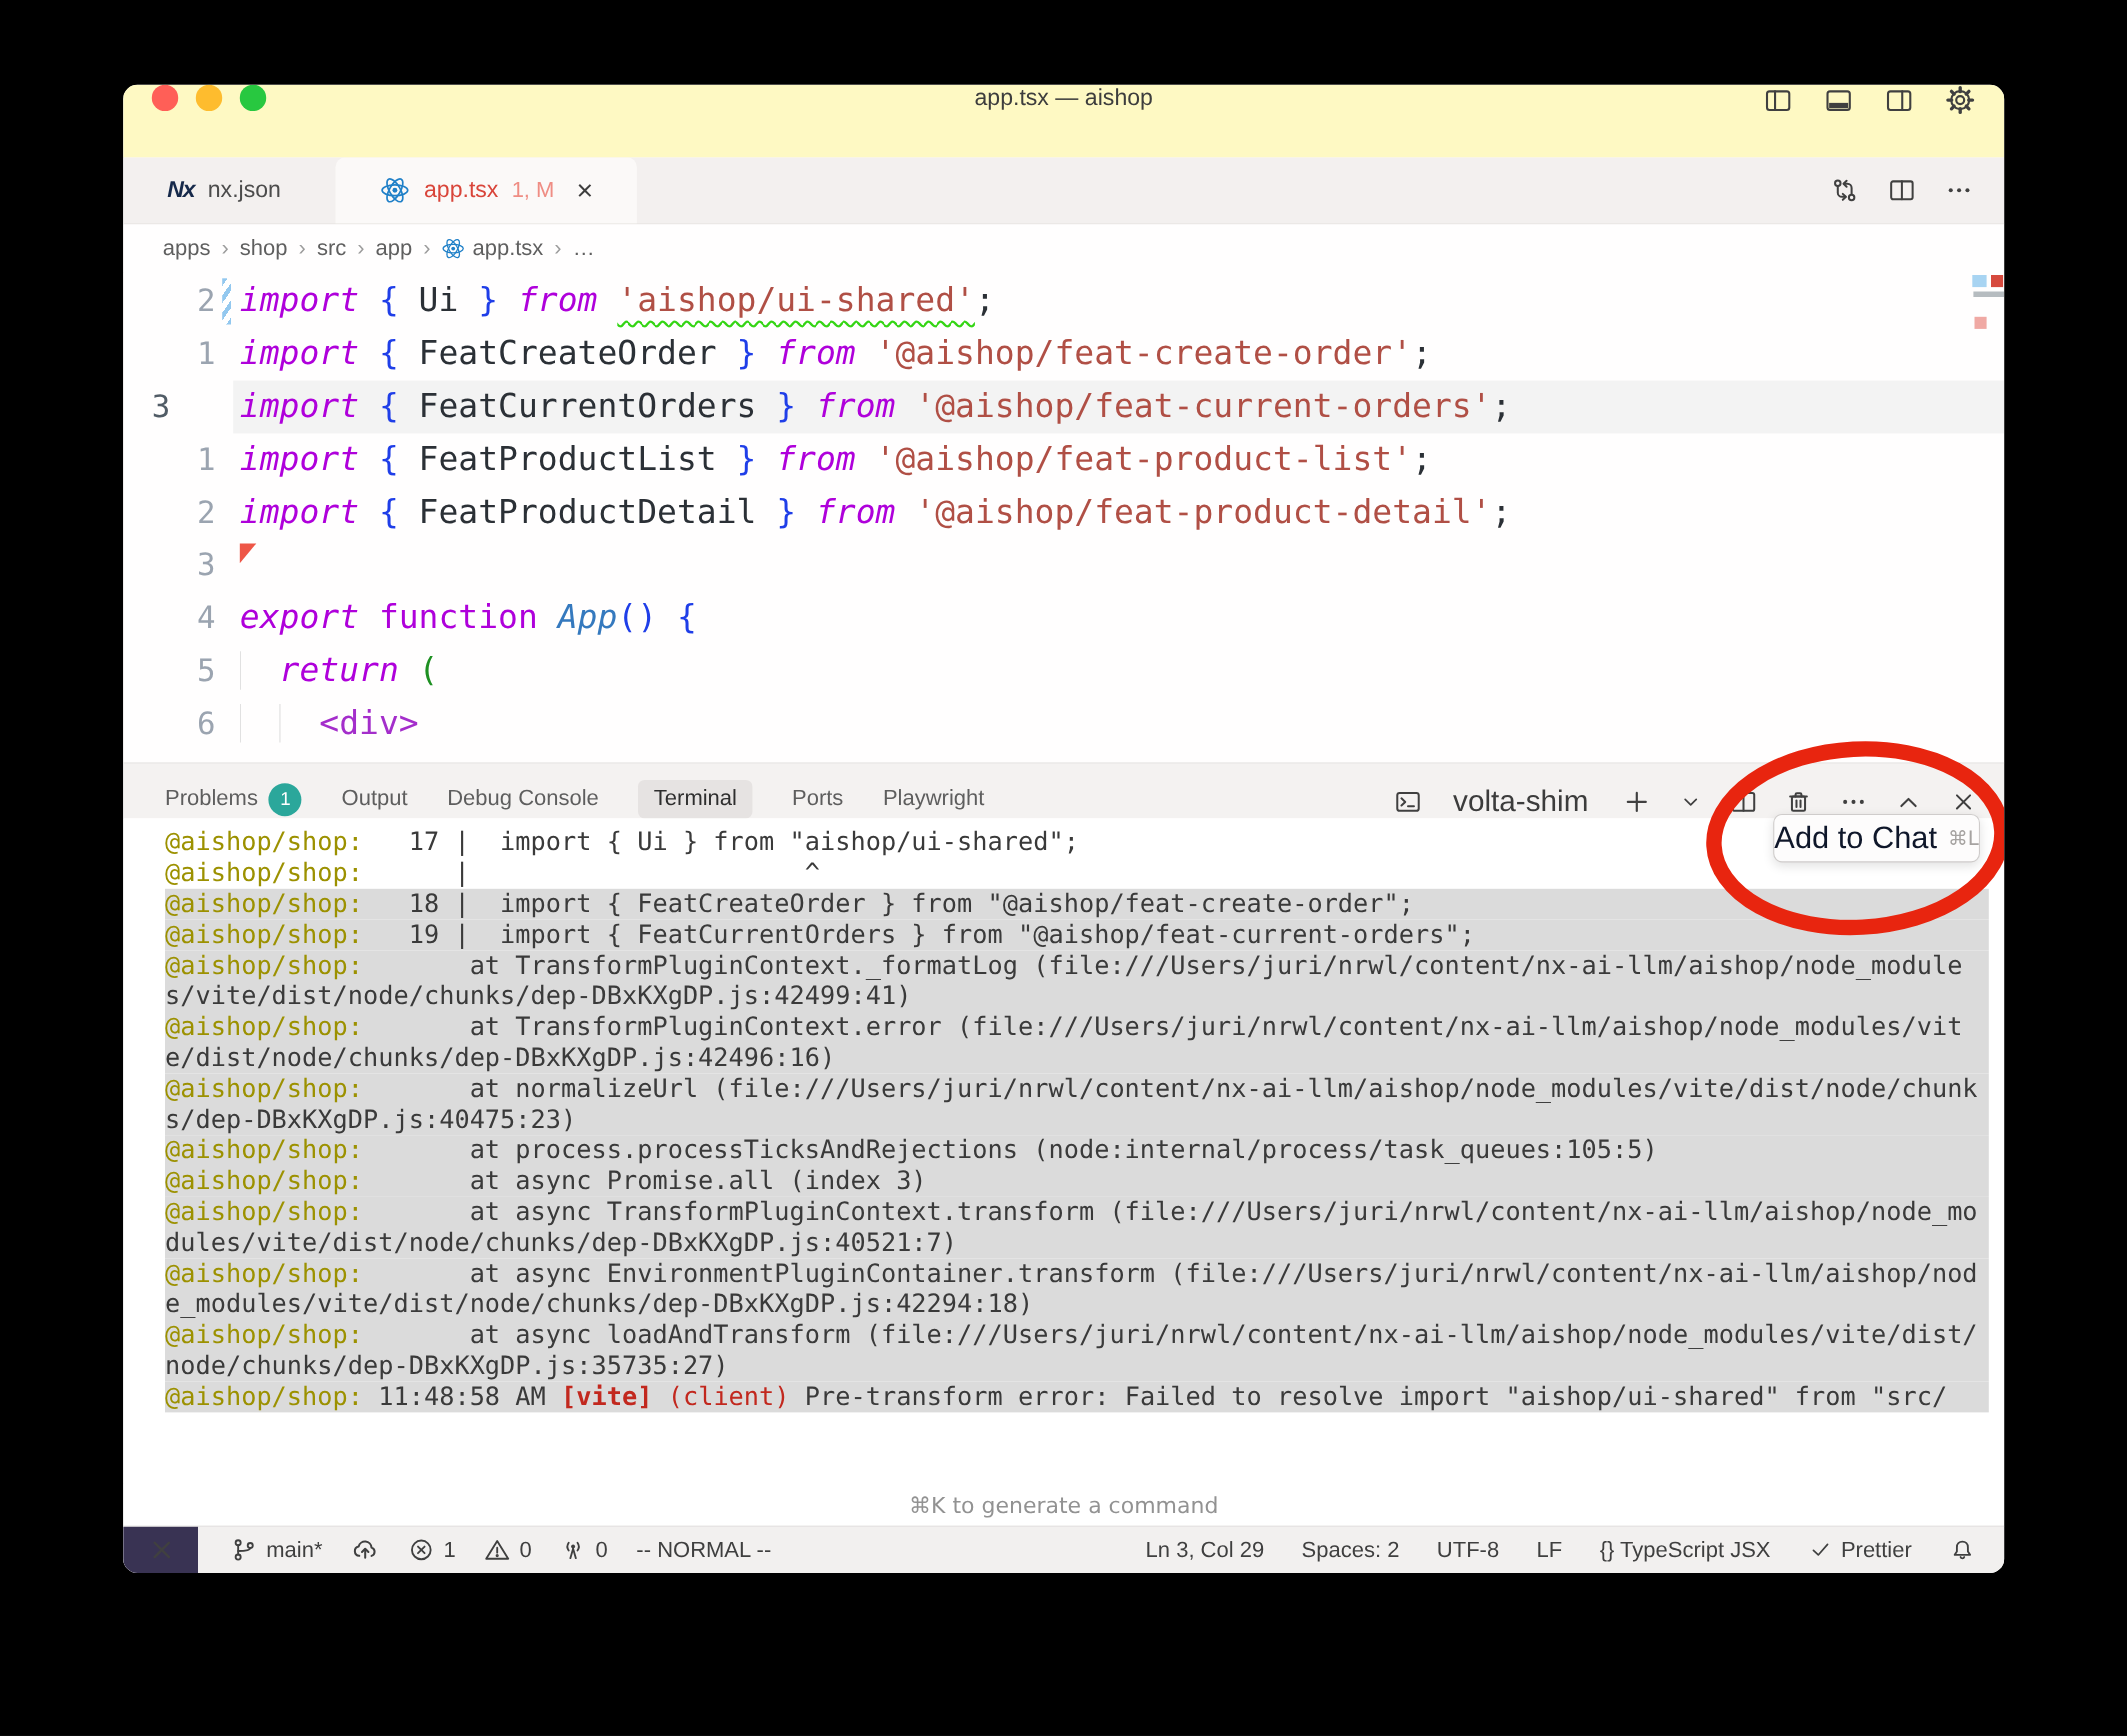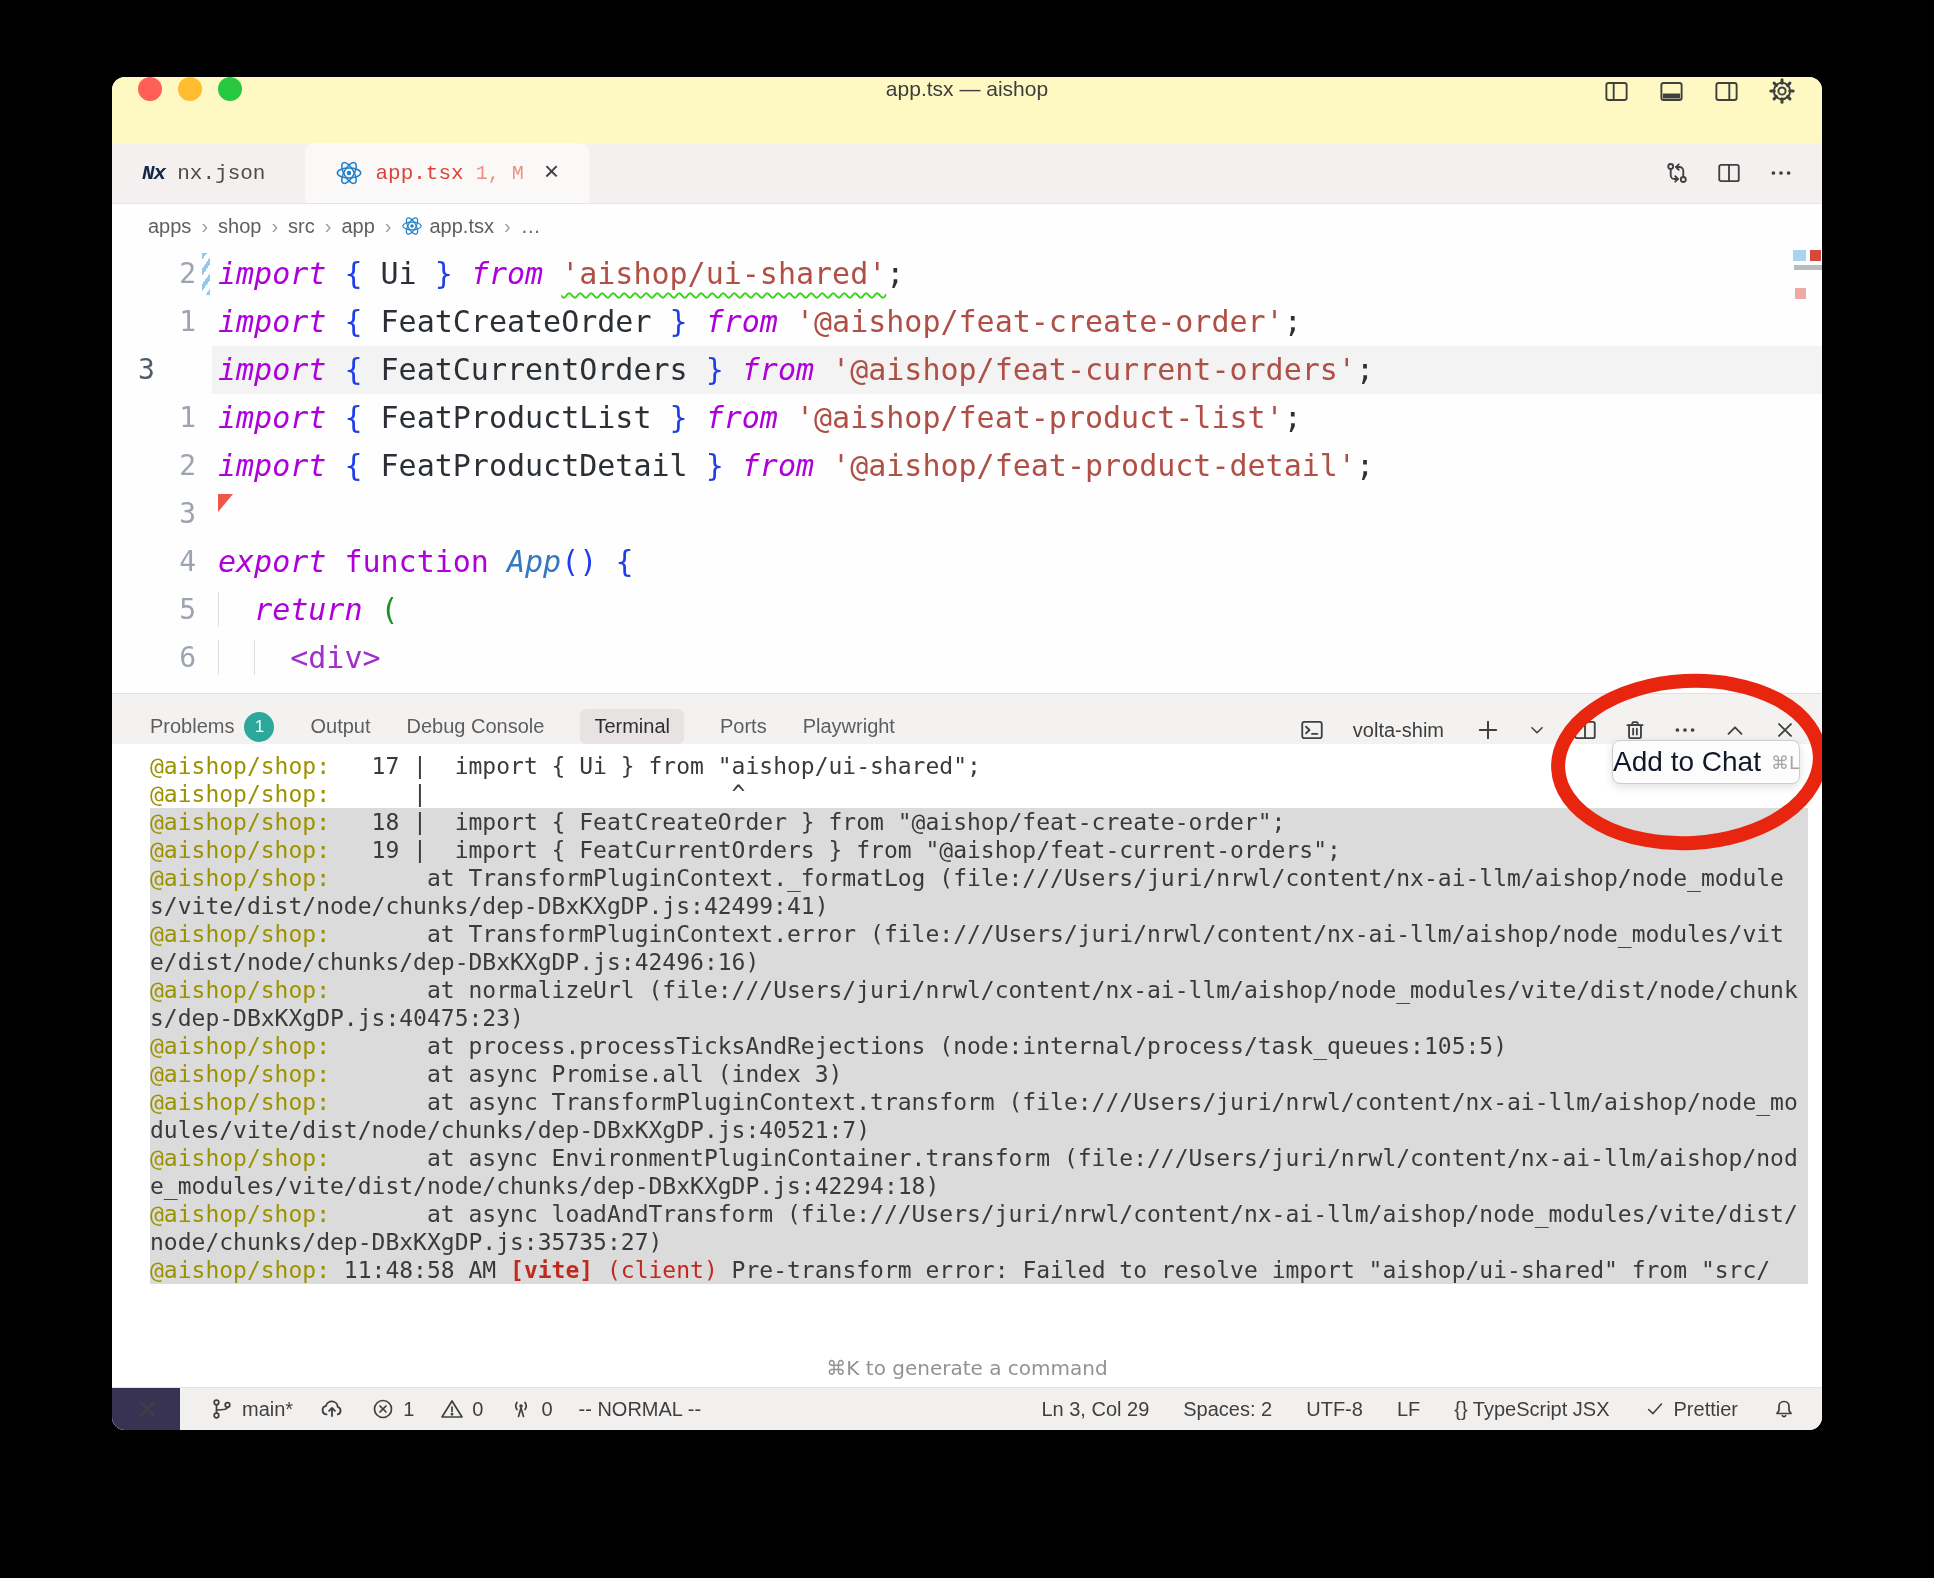--- a/index.html
+++ b/index.html
@@ -13,21 +13,21 @@
   .traffic{display:flex;gap:16px;}
   .tl{width:24px;height:24px;border-radius:50%;}
   .tl.red{background:#ff5f57}.tl.yellow{background:#febc2e}.tl.green{background:#28c840}
   .wtitle{position:absolute;left:0;right:0;text-align:center;font-size:21px;color:#3d3d3d;pointer-events:none;}
   .titlebar-icons{margin-left:auto;display:flex;gap:28px;align-items:center;z-index:2;}
   .icon{display:inline-flex;align-items:center;justify-content:center;color:#404040;}
   .icon svg{display:block;}
   
   .tabstrip{height:60px;flex:0 0 60px;background:#f3f0ef;display:flex;align-items:stretch;
     border-bottom:1px solid #e7e4e3;}
-  .tab{display:flex;align-items:center;gap:12px;padding:0 30px;font-size:21px;color:#4c4c4c;cursor:default;font-family:Liberation Mono, monospace;}
+  .tab{display:flex;align-items:center;gap:12px;padding:0 40px;font-size:21px;color:#4c4c4c;cursor:default;}
   .tab.active{background:#fbf9f8;border-radius:9px 9px 0 0;margin-left:10px;}
   .tab .fname{color:#4c4c4c;}
   .tab.active .fname{color:#d9453a;}
   .tab .deco{color:#ef8d84;font-size:20px;}
   .tab .closex{color:#3e3e3e;margin-left:8px;}
   .nx-logo{font-weight:800;font-size:21px;color:#16294a;letter-spacing:-1px;font-style:italic;}
   .tabstrip-actions{margin-left:auto;display:flex;align-items:center;gap:26px;padding-right:28px;color:#3f3f3f;}
   
   .breadcrumb{height:44px;flex:0 0 44px;background:#fffefe;display:flex;align-items:center;
     padding-left:36px;font-size:20px;color:#5f5f5f;gap:10px;}
@@ -59,21 +59,21 @@
   .ruler-mark{position:absolute;}
   
   .panelheader{height:50px;flex:0 0 50px;background:#f4f2f1;border-top:1px solid #e3e1e0;
     display:flex;align-items:flex-end;padding:0 24px 0 38px;}
   .ptabs{display:flex;align-items:center;gap:36px;}
   .ptab{font-size:20px;color:#5e5e5e;display:flex;align-items:center;gap:10px;}
   .ptab.active{background:#e6e3e2;color:#2e2e2e;padding:6px 14px;border-radius:6px;}
   .badge{background:#2ba79b;color:#fff;width:30px;height:30px;border-radius:50%;
     display:inline-flex;align-items:center;justify-content:center;font-size:17px;}
   .panel-actions{margin-left:auto;display:flex;align-items:center;gap:24px;color:#3c3c3c;}
-  .term-name{font-size:20px;color:#3c3c3c;margin-left:4px;margin-right:6px;}
+  .term-name{font-size:27px;color:#3c3c3c;margin-left:4px;margin-right:6px;}
   
   .terminal{flex:1 1 auto;background:#fff;font-family:"DejaVu Sans Mono",monospace;
     font-size:23px;line-height:28px;padding:8px 14px 0 38px;overflow:hidden;}
   .trow{white-space:pre-wrap;word-break:break-all;min-height:28px;color:#3a3a3a;}
   .trow.sel{background:#dbdbdb;}
   .tp-p{color:#9c9100;}
   .tp-fg{color:#3a3a3a;}
   .tp-redb{color:#c2281e;font-weight:bold;}
   .tp-red{color:#c2281e;}
   

